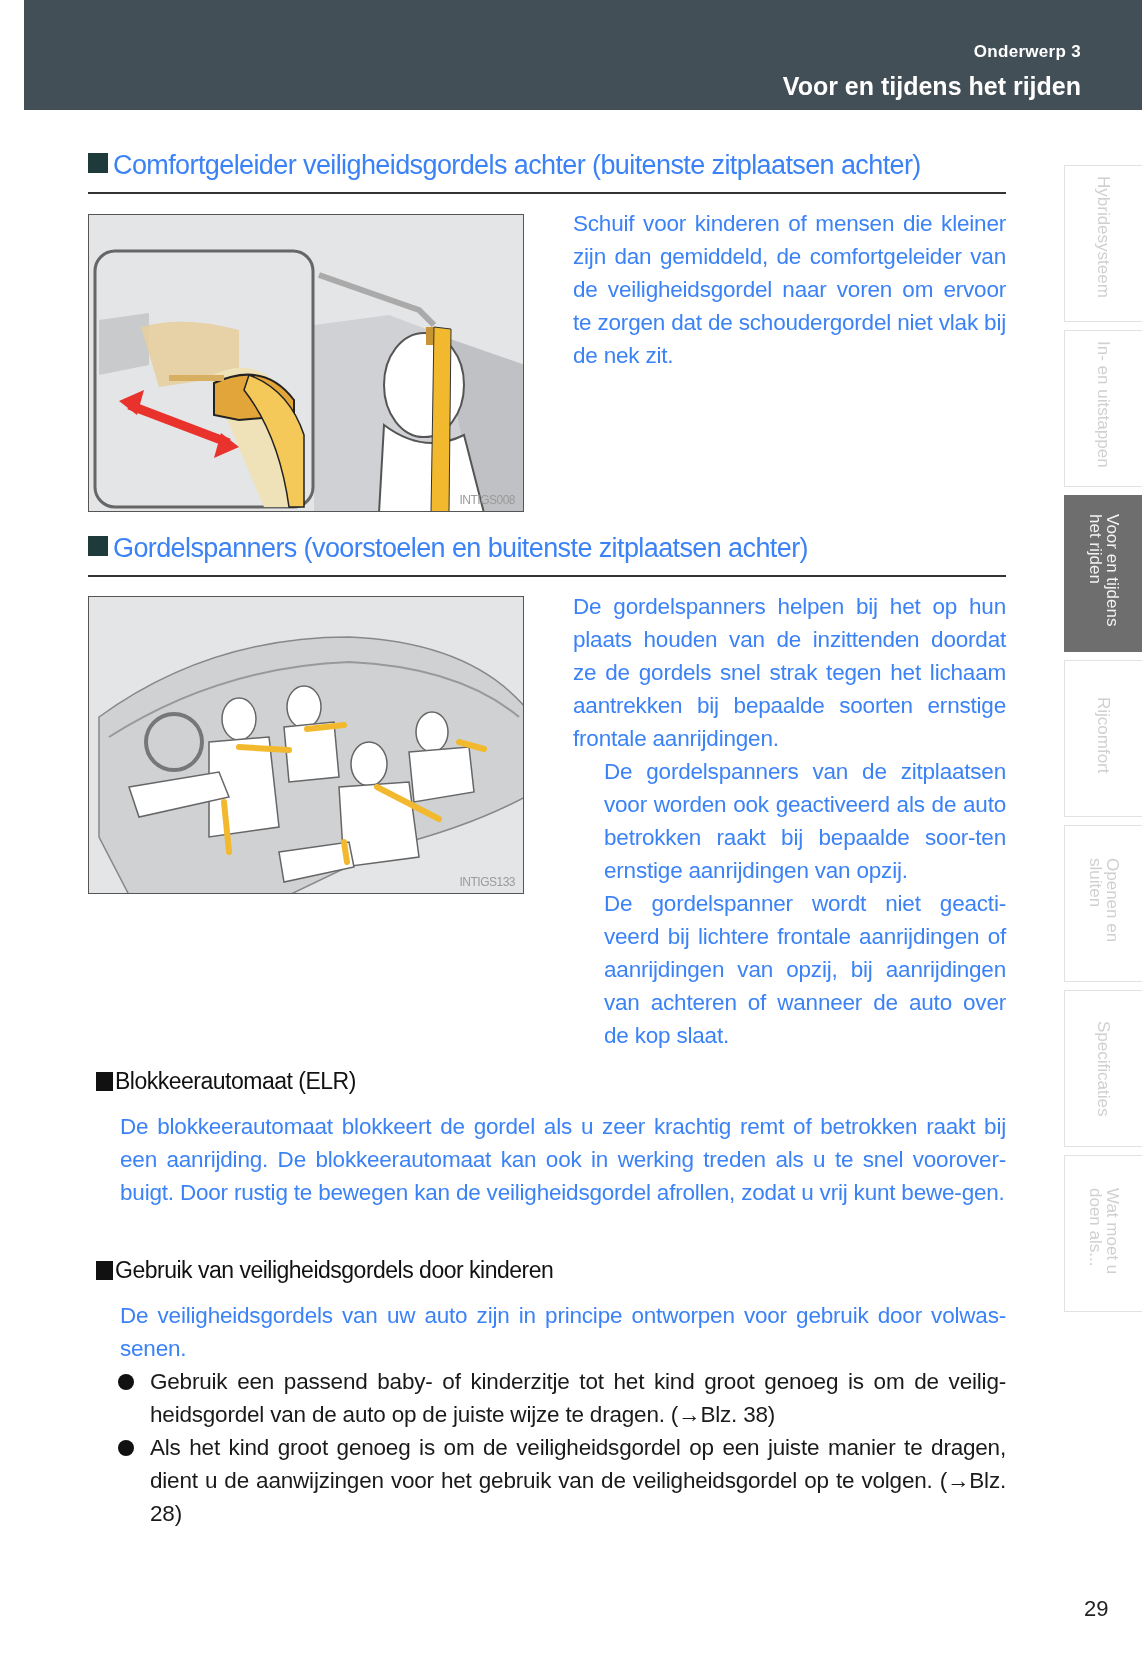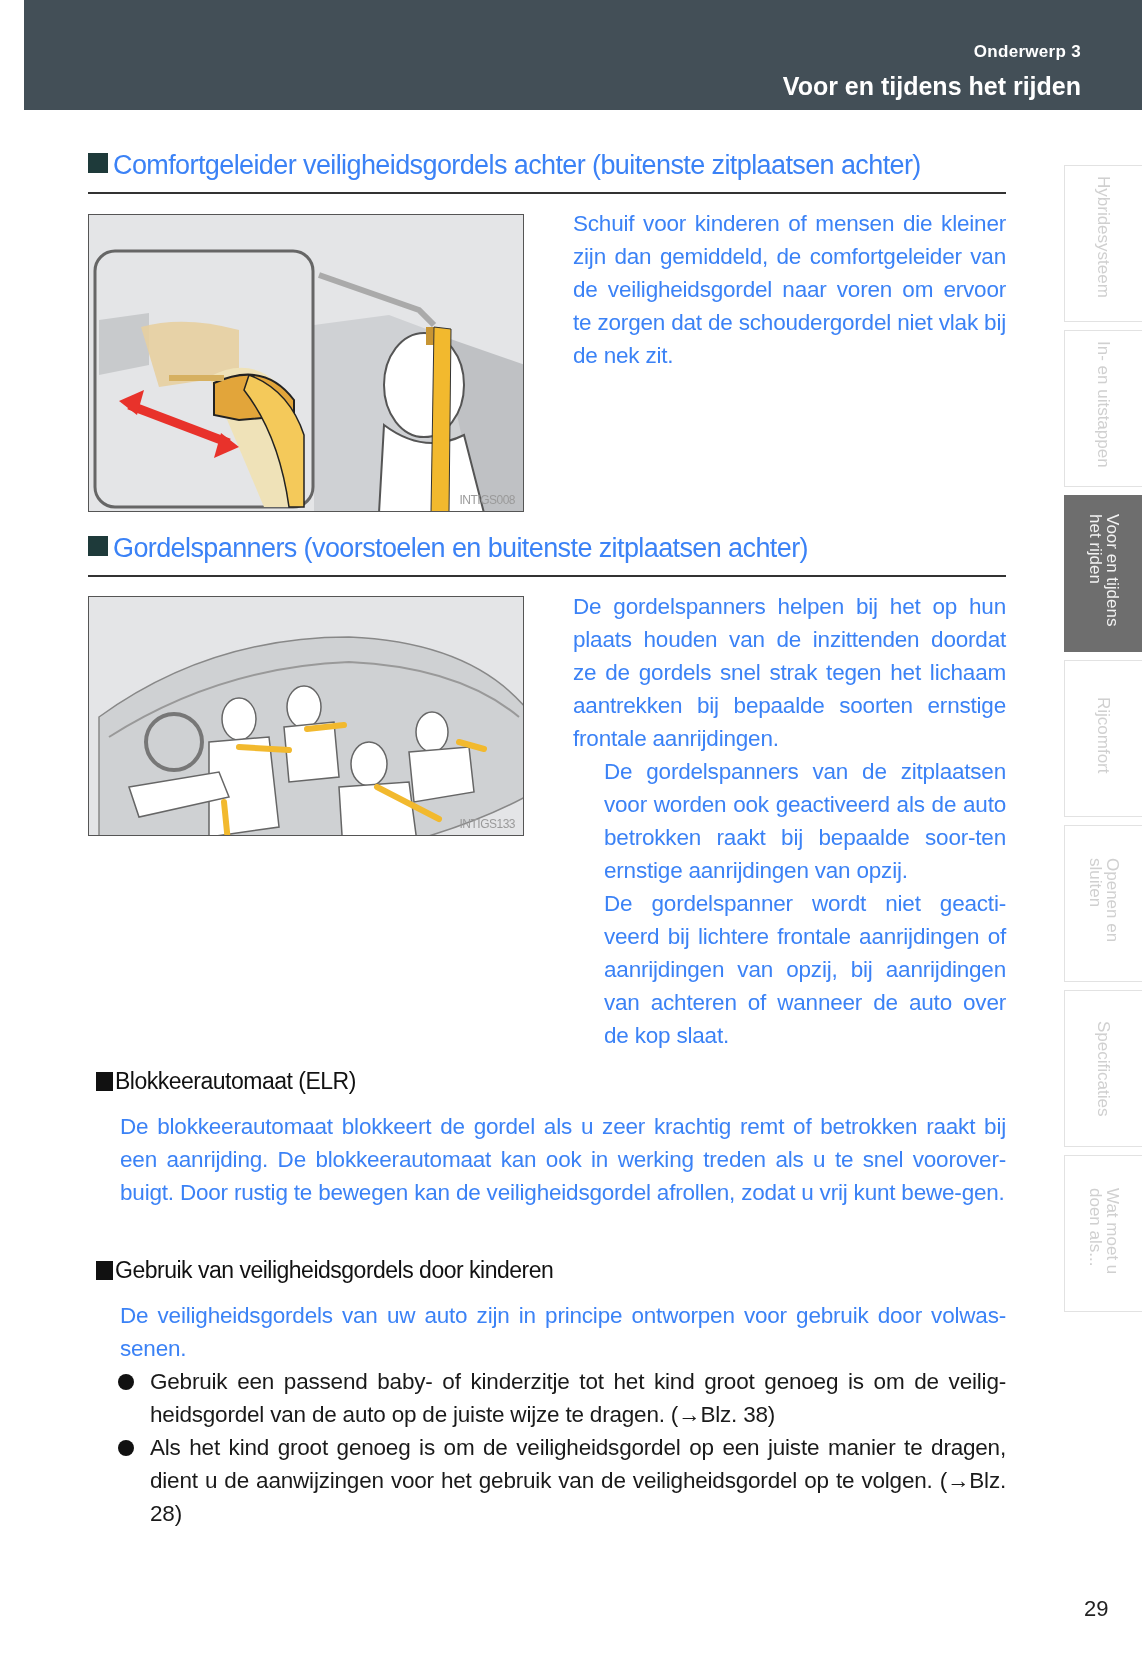--- a/index.html
+++ b/index.html
@@ -61,21 +61,21 @@
   <span class="code">INTIGS008</span>
 </div>
 
 <div class="para" style="left:573px;top:207px;width:433px;">Schuif voor kinderen of mensen die kleiner zijn dan gemiddeld, de comfortgeleider van de veiligheidsgordel naar voren om ervoor te zorgen dat de schoudergordel niet vlak bij de nek zit.</div>
 
 <div class="h2" style="top:533px;">
   <span class="sq"></span><span>Gordelspanners (voorstoelen en buitenste zitplaatsen achter)</span>
 </div>
 <div class="rule" style="top:575px;"></div>
 
-<div class="fig" style="top:596px;height:240px;">
+<div class="fig" style="top:596px;height:298px;">
   <svg width="436" height="298" viewBox="0 0 436 298">
     <rect width="436" height="298" fill="#e4e5e7"></rect>
     <path d="M10 120 Q120 40 260 40 Q380 45 436 110 L436 200 Q380 230 300 250 L200 298 L40 298 L10 240 Z" fill="#cfd1d3" stroke="#888" stroke-width="1.5"></path>
     <path d="M20 140 Q130 70 260 65 Q370 70 430 120" stroke="#999" stroke-width="2" fill="none"></path>
     <circle cx="85" cy="145" r="28" fill="none" stroke="#777" stroke-width="4"></circle>
     <g fill="#fff" stroke="#666" stroke-width="1.5">
       <ellipse cx="150" cy="122" rx="17" ry="21"></ellipse>
       <path d="M120 145 L180 140 L190 230 L120 240 Z"></path>
       <path d="M40 190 L130 175 L140 200 L50 220 Z"></path>
       <ellipse cx="215" cy="110" rx="17" ry="21"></ellipse>

